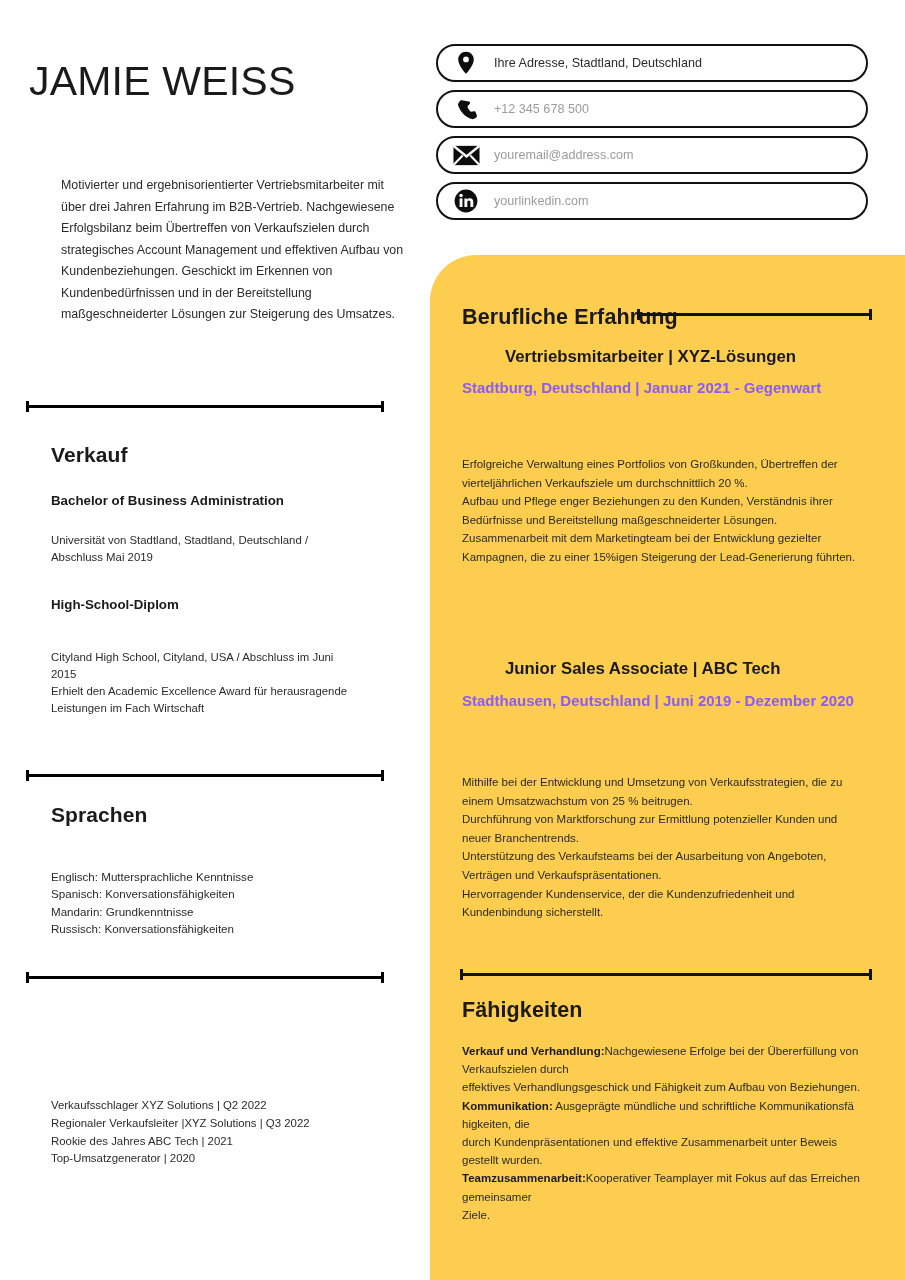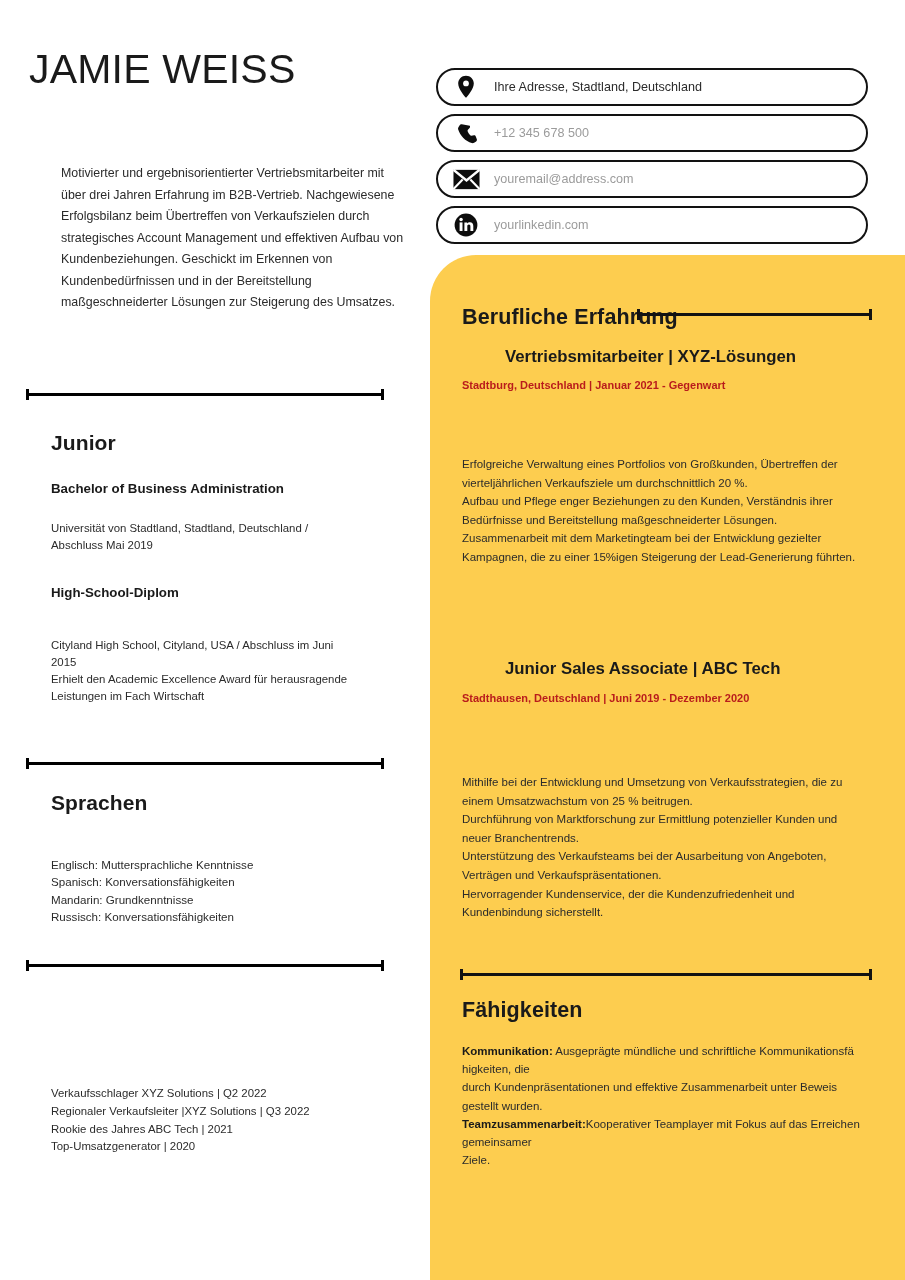--- a/index.html
+++ b/index.html
@@ -29,21 +29,21 @@
     height: 1025px;
     background: #fdcd4f;
     border-top-left-radius: 46px;
     z-index: 0;
   }
 
   
   #left-col {
     position: absolute;
     left: 0;
-    top: 0;
+    top: 12px;
     width: 430px;
     height: 896px;
     z-index: 2;
   }
 
   #name-title {
     position: absolute;
     left: 29px;
     top: 48px;
     font-size: 41px;
@@ -136,21 +136,21 @@
     width: 300px;
     font-size: 11.4px;
     line-height: 17.8px;
     color: #2b2b2b;
   }
 
   
   #contact-list {
     position: absolute;
     left: 436px;
-    top: 68px;
+    top: 44px;
     width: 432px;
     z-index: 3;
   }
   .pill {
     position: relative;
     height: 38px;
     border: 2.2px solid #121212;
     border-radius: 19px;
     background: #ffffff;
     display: flex;
@@ -201,23 +201,23 @@
   .job-title {
     position: absolute;
     font-size: 16.8px;
     font-weight: 700;
     color: #1a1a1a;
     white-space: nowrap;
     margin-left: 43px;
   }
   .job-meta {
     position: absolute;
-    font-size: 11px;
+    font-size: 15px;
     font-weight: 600;
-    color: #b91c1c;
+    color: #8b5cf6;
     white-space: nowrap;
   }
   .job-body {
     position: absolute;
     font-size: 11.5px;
     line-height: 18.6px;
     color: #2b2b2b;
     width: 400px;
   }
 
@@ -252,21 +252,21 @@
     <div id="name-title">JAMIE WEISS</div>
 
     <div id="summary" style="white-space: normal;">Motivierter und ergebnisorientierter Vertriebsmitarbeiter mit über drei Jahren Erfahrung im B2B-Vertrieb. Nachgewiesene Erfolgsbilanz beim Übertreffen von Verkaufszielen durch strategisches Account Management und effektiven Aufbau von Kundenbeziehungen. Geschickt im Erkennen von Kundenbedürfnissen und in der Bereitstellung maßgeschneiderter Lösungen zur Steigerung des Umsatzes.</div>
 
     <div class="divider" id="div-1">
       <span class="cap"></span>
       <span class="bar"></span>
       <span class="cap"></span>
     </div>
 
-    <div class="sec-title" id="title-bildung">Junior</div>
+    <div class="sec-title" id="title-bildung">Verkauf</div>
 
     <div class="edu-head" id="edu1-head">Bachelor of Business Administration</div>
     <div class="edu-body" id="edu1-body" style="white-space: pre-line;">Universität von Stadtland, Stadtland, Deutschland / Abschluss Mai 2019</div>
 
     <div class="edu-head" id="edu2-head">High-School-Diplom</div>
     <div class="edu-body" id="edu2-body" style="white-space: pre-line;">Cityland High School, Cityland, USA / Abschluss im Juni 2015
 Erhielt den Academic Excellence Award für herausragende Leistungen im Fach Wirtschaft</div>
 
     <div class="divider" id="div-2">
       <span class="cap"></span>
@@ -360,19 +360,21 @@
 Hervorragender Kundenservice, der die Kundenzufriedenheit und Kundenbindung sicherstellt.</div>
 
     <div id="div-r2">
       <span class="cap"></span>
       <span class="bar"></span>
       <span class="cap"></span>
     </div>
 
     <div class="sec-title-y" id="title-skills">Fähigkeiten</div>
     <div id="skills-body">
+        <div style="white-space: pre-line;"><b>Verkauf und Verhandlung:</b><span>Nachgewiesene Erfolge bei der Übererfüllung von Verkaufszielen durch
+effektives Verhandlungsgeschick und Fähigkeit zum Aufbau von Beziehungen.</span></div>
         <div style="white-space: pre-line;"><b>Kommunikation:</b><span> Ausgeprägte mündliche und schriftliche Kommunikationsfä higkeiten, die
 durch Kundenpräsentationen und effektive Zusammenarbeit unter Beweis gestellt wurden.</span></div>
         <div style="white-space: pre-line;"><b>Teamzusammenarbeit:</b><span>Kooperativer Teamplayer mit Fokus auf das Erreichen gemeinsamer
 Ziele.</span></div>
       </div>
   </div>
 </div>
 
 </body></html>

